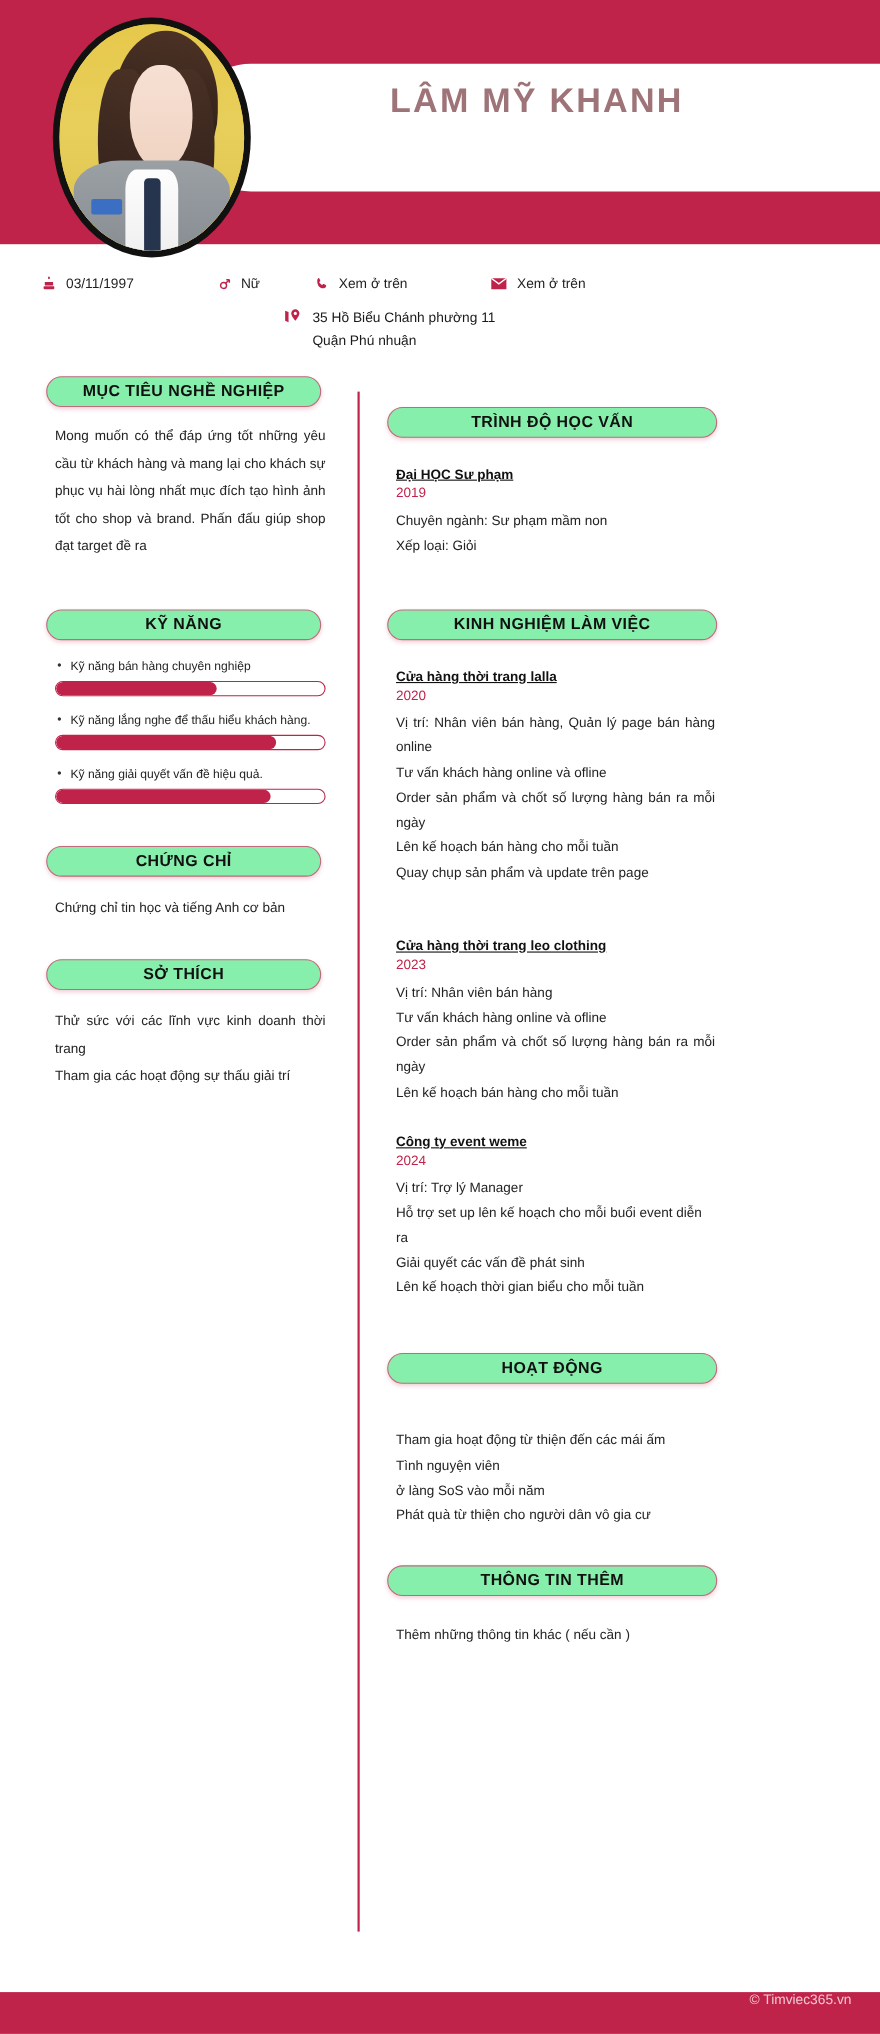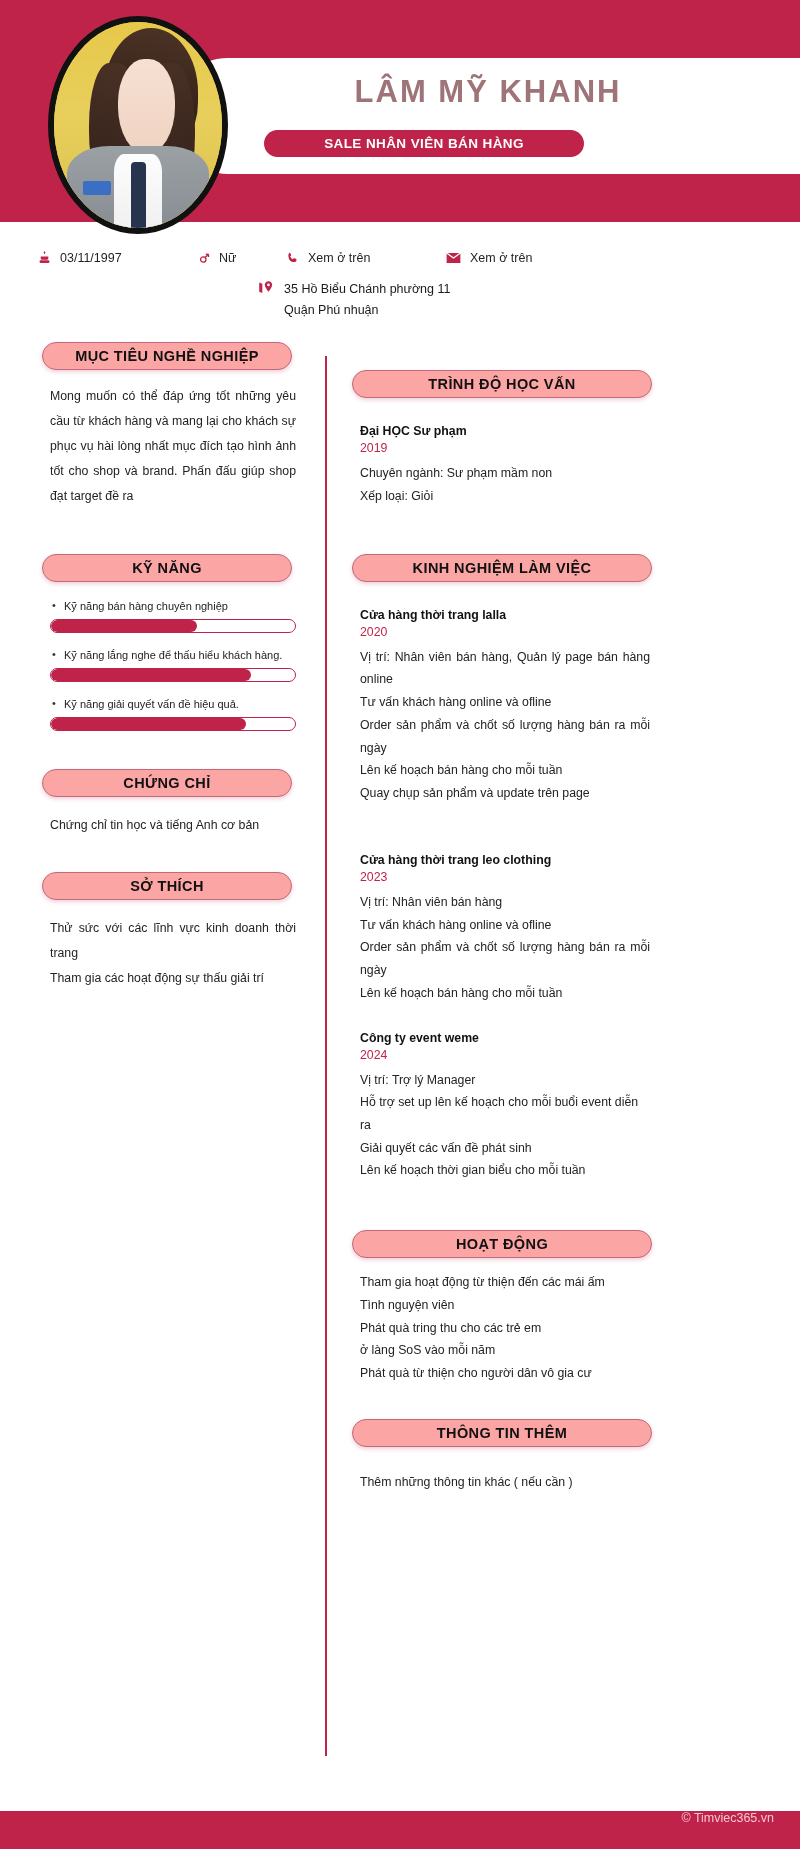--- a/index.html
+++ b/index.html
@@ -182,21 +182,21 @@
     background: #bf2349;
   }
   .col-left  { position: absolute; left: 42px;  top: 0;  width: 256px; }
   .col-right { position: absolute; left: 352px; top: 28px; width: 300px; }
 
   .sec-pill {
     position: relative;
     height: 28px;
     border: 1.4px solid #c06a7c;
     border-radius: 15px;
-    background: #fca5a5;
+    background: #86efac;
     display: flex;
     align-items: center;
     justify-content: center;
     font-size: 14.5px;
     font-weight: bold;
     color: #111;
     letter-spacing: 0.4px;
     box-shadow: 0 2px 4px rgba(191,35,73,0.22);
   }
   .pill-left  { width: 250px; }
@@ -234,21 +234,21 @@
     overflow: hidden;
     margin-bottom: 16px;
   }
   .bar-fill {
     height: 100%;
     background: #bf2349;
     border-radius: 8px;
   }
 
   .rt-line  { font-size: 12.3px; line-height: 1.85; color: #232323; }
-  .rt-title { font-size: 12.3px; font-weight: bold; color: #111; margin-bottom: 3px; }
+  .rt-title { font-size: 12.3px; font-weight: bold; color: #111; margin-bottom: 3px; text-decoration: underline; }
   .rt-year  { font-size: 12.3px; color: #bf2349; margin-bottom: 7px; }
   .rt-just  { text-align: justify; }
   .rt-block { margin-bottom: 26px; }
 
   .gap-lg { height: 46px; }
   .gap-md { height: 34px; }
   .gap-sm { height: 22px; }
 
   
   .footer {
@@ -281,21 +281,20 @@
       <div class="photo-hair3"></div>
       <div class="photo-face"></div>
       <div class="photo-jacket"></div>
       <div class="photo-shirt"></div>
       <div class="photo-tie"></div>
       <div class="photo-badge"></div>
     </div>
   </div>
 
   <div class="cv-name">LÂM MỸ KHANH</div>
-  <div class="cv-title-pill">SALE NHÂN VIÊN BÁN HÀNG</div>
 </div>
 
 <div class="contact-area">
   <div class="contact-row">
 
     <div class="contact-item c-dob">
       <span class="ci">
         <svg width="13" height="14" viewBox="0 0 24 24" fill="#bf2349">
           <rect x="11" y="0" width="2" height="4"></rect>
           <circle cx="12" cy="2" r="1.6"></circle>
@@ -464,24 +463,23 @@
           <div class="rt-line">Lên kế hoạch thời gian biểu cho mỗi tuần</div>
         </div>
 
       </div>
     </div>
 
     <div class="gap-sm"></div>
 
     <div>
       <div class="sec-pill pill-right">HOẠT ĐỘNG</div>
-      <div class="sec-body" style="padding-top:13px;">
+      <div class="sec-body" style="padding-top:40px;">
         <div class="rt-line">Tham gia hoạt động từ thiện đến các mái ấm</div>
         <div class="rt-line">Tình nguyện viên</div>
-        <div class="rt-line">Phát quà tring thu cho các trẻ em</div>
         <div class="rt-line">ở làng SoS vào mỗi năm</div>
         <div class="rt-line">Phát quà từ thiện cho người dân vô gia cư</div>
       </div>
     </div>
 
     <div class="gap-md"></div>
 
     <div>
       <div class="sec-pill pill-right">THÔNG TIN THÊM</div>
       <div class="sec-body" style="padding-top:24px;">

